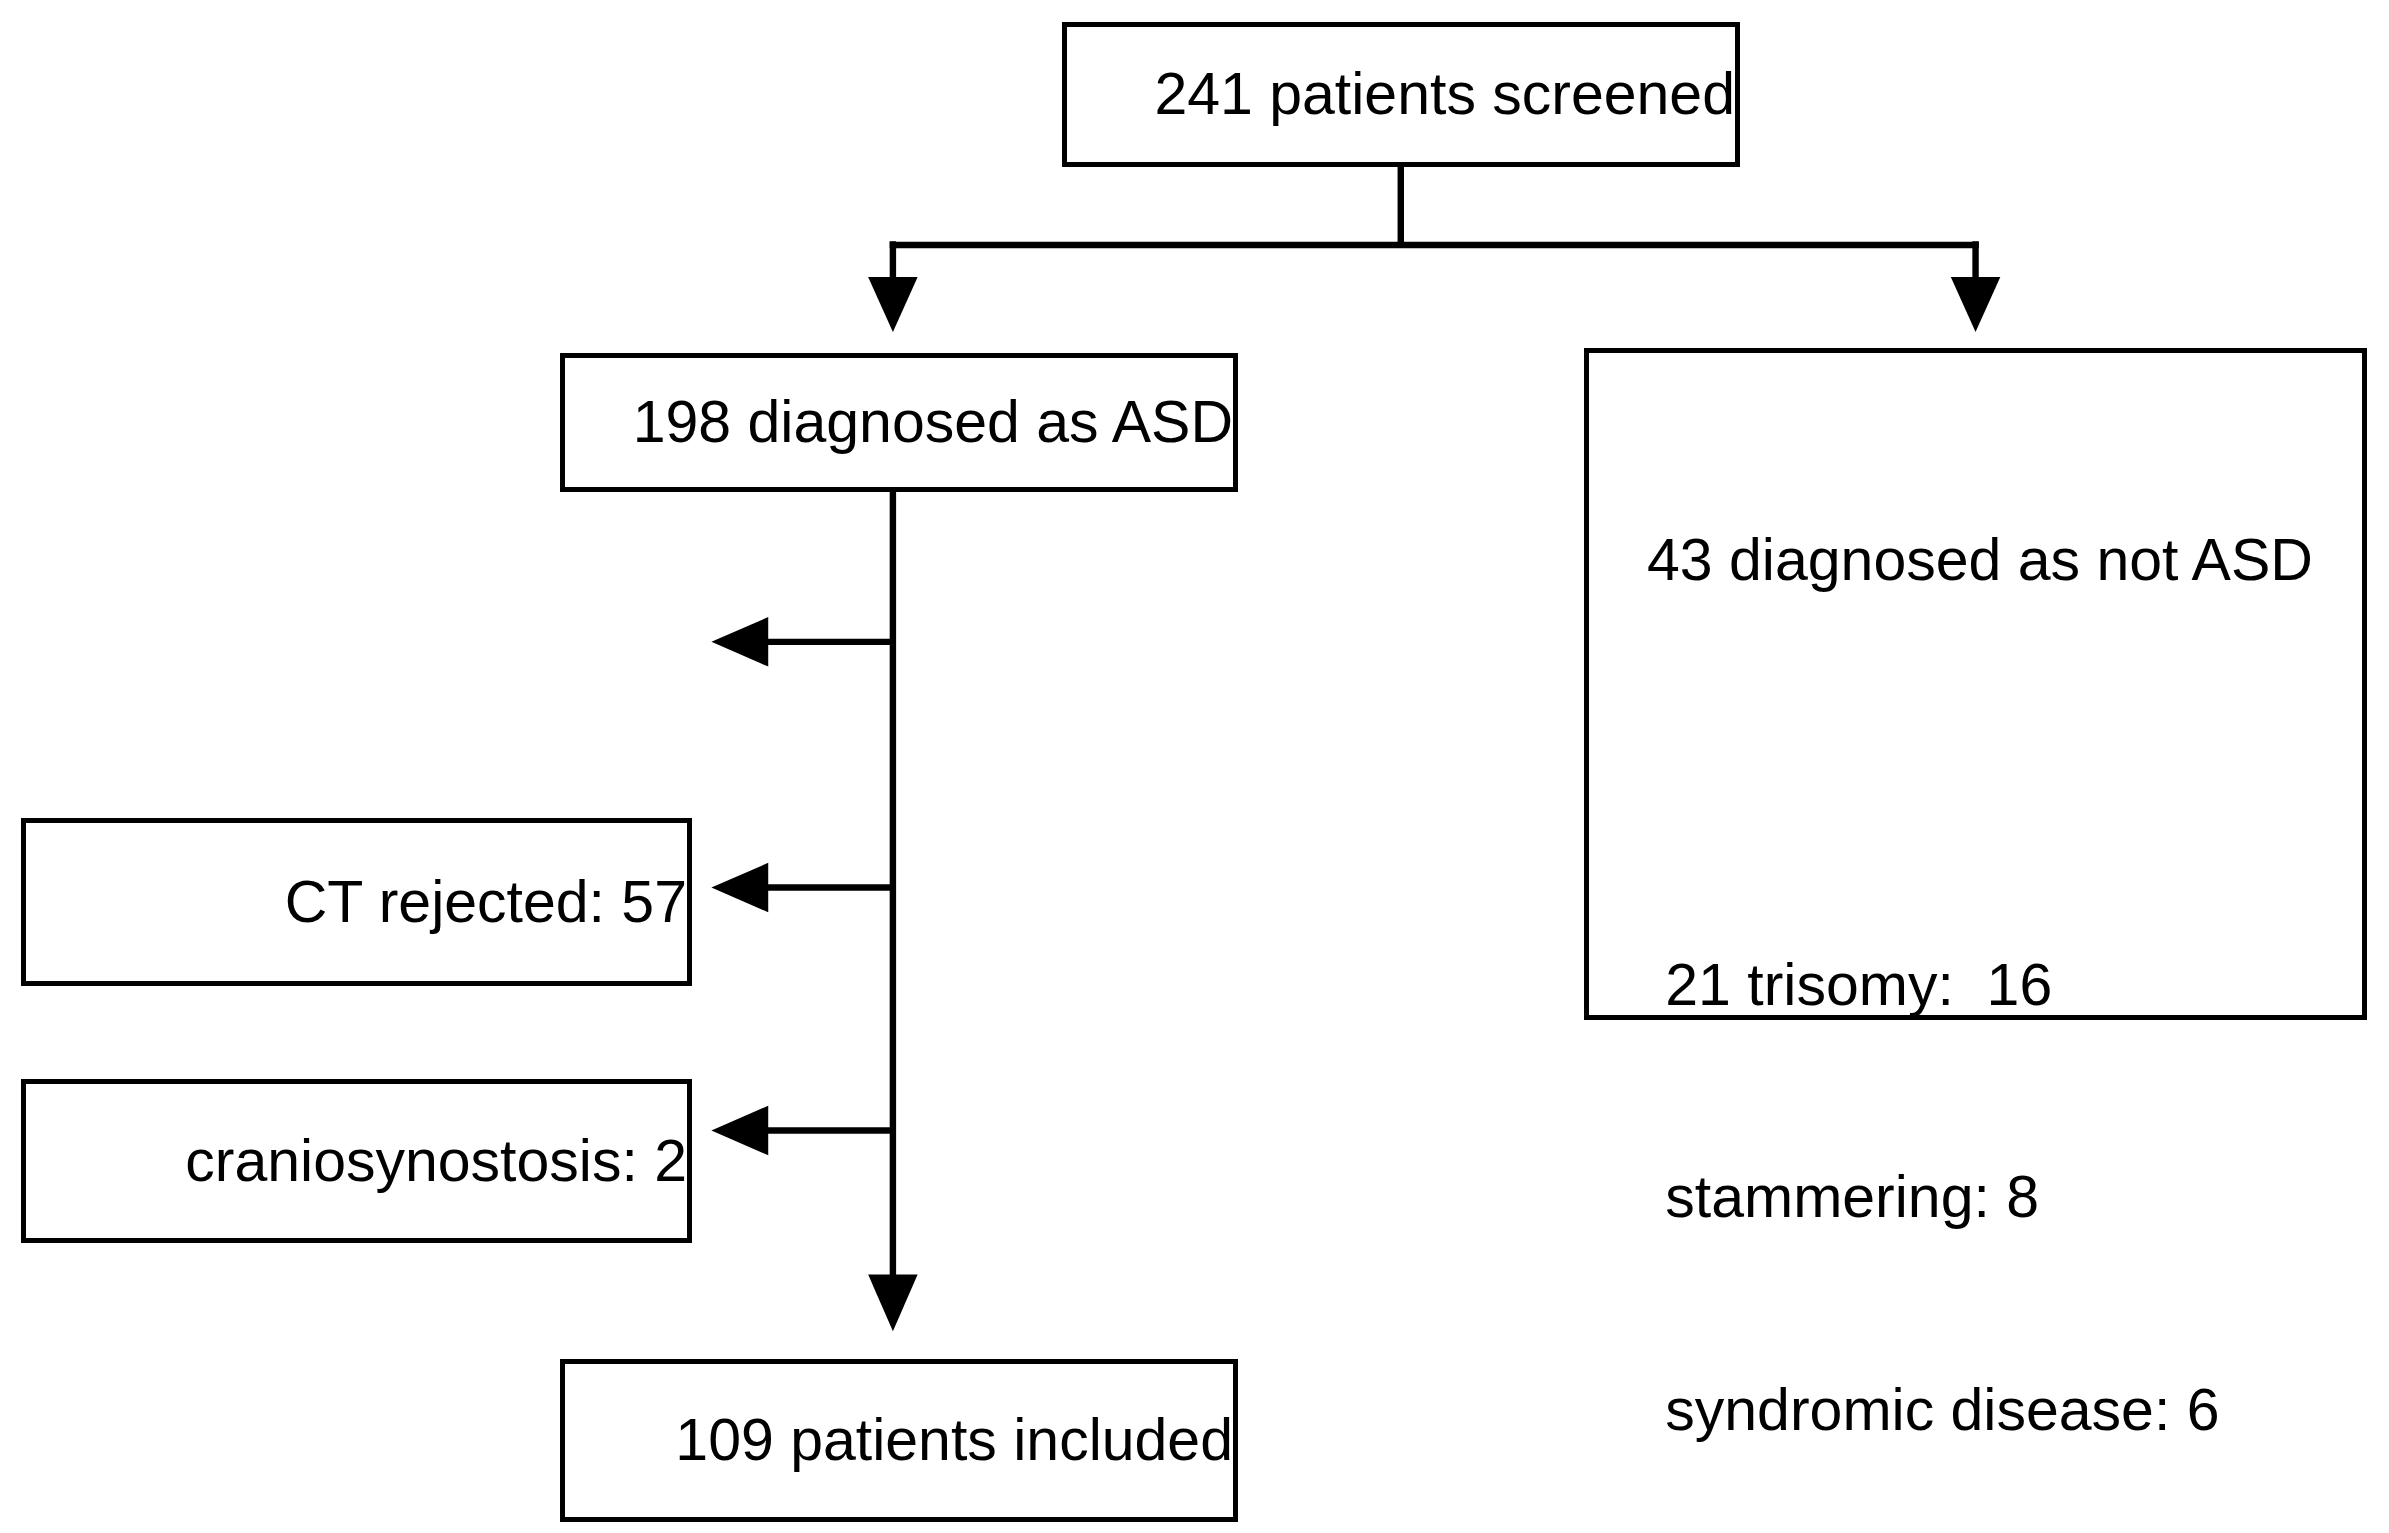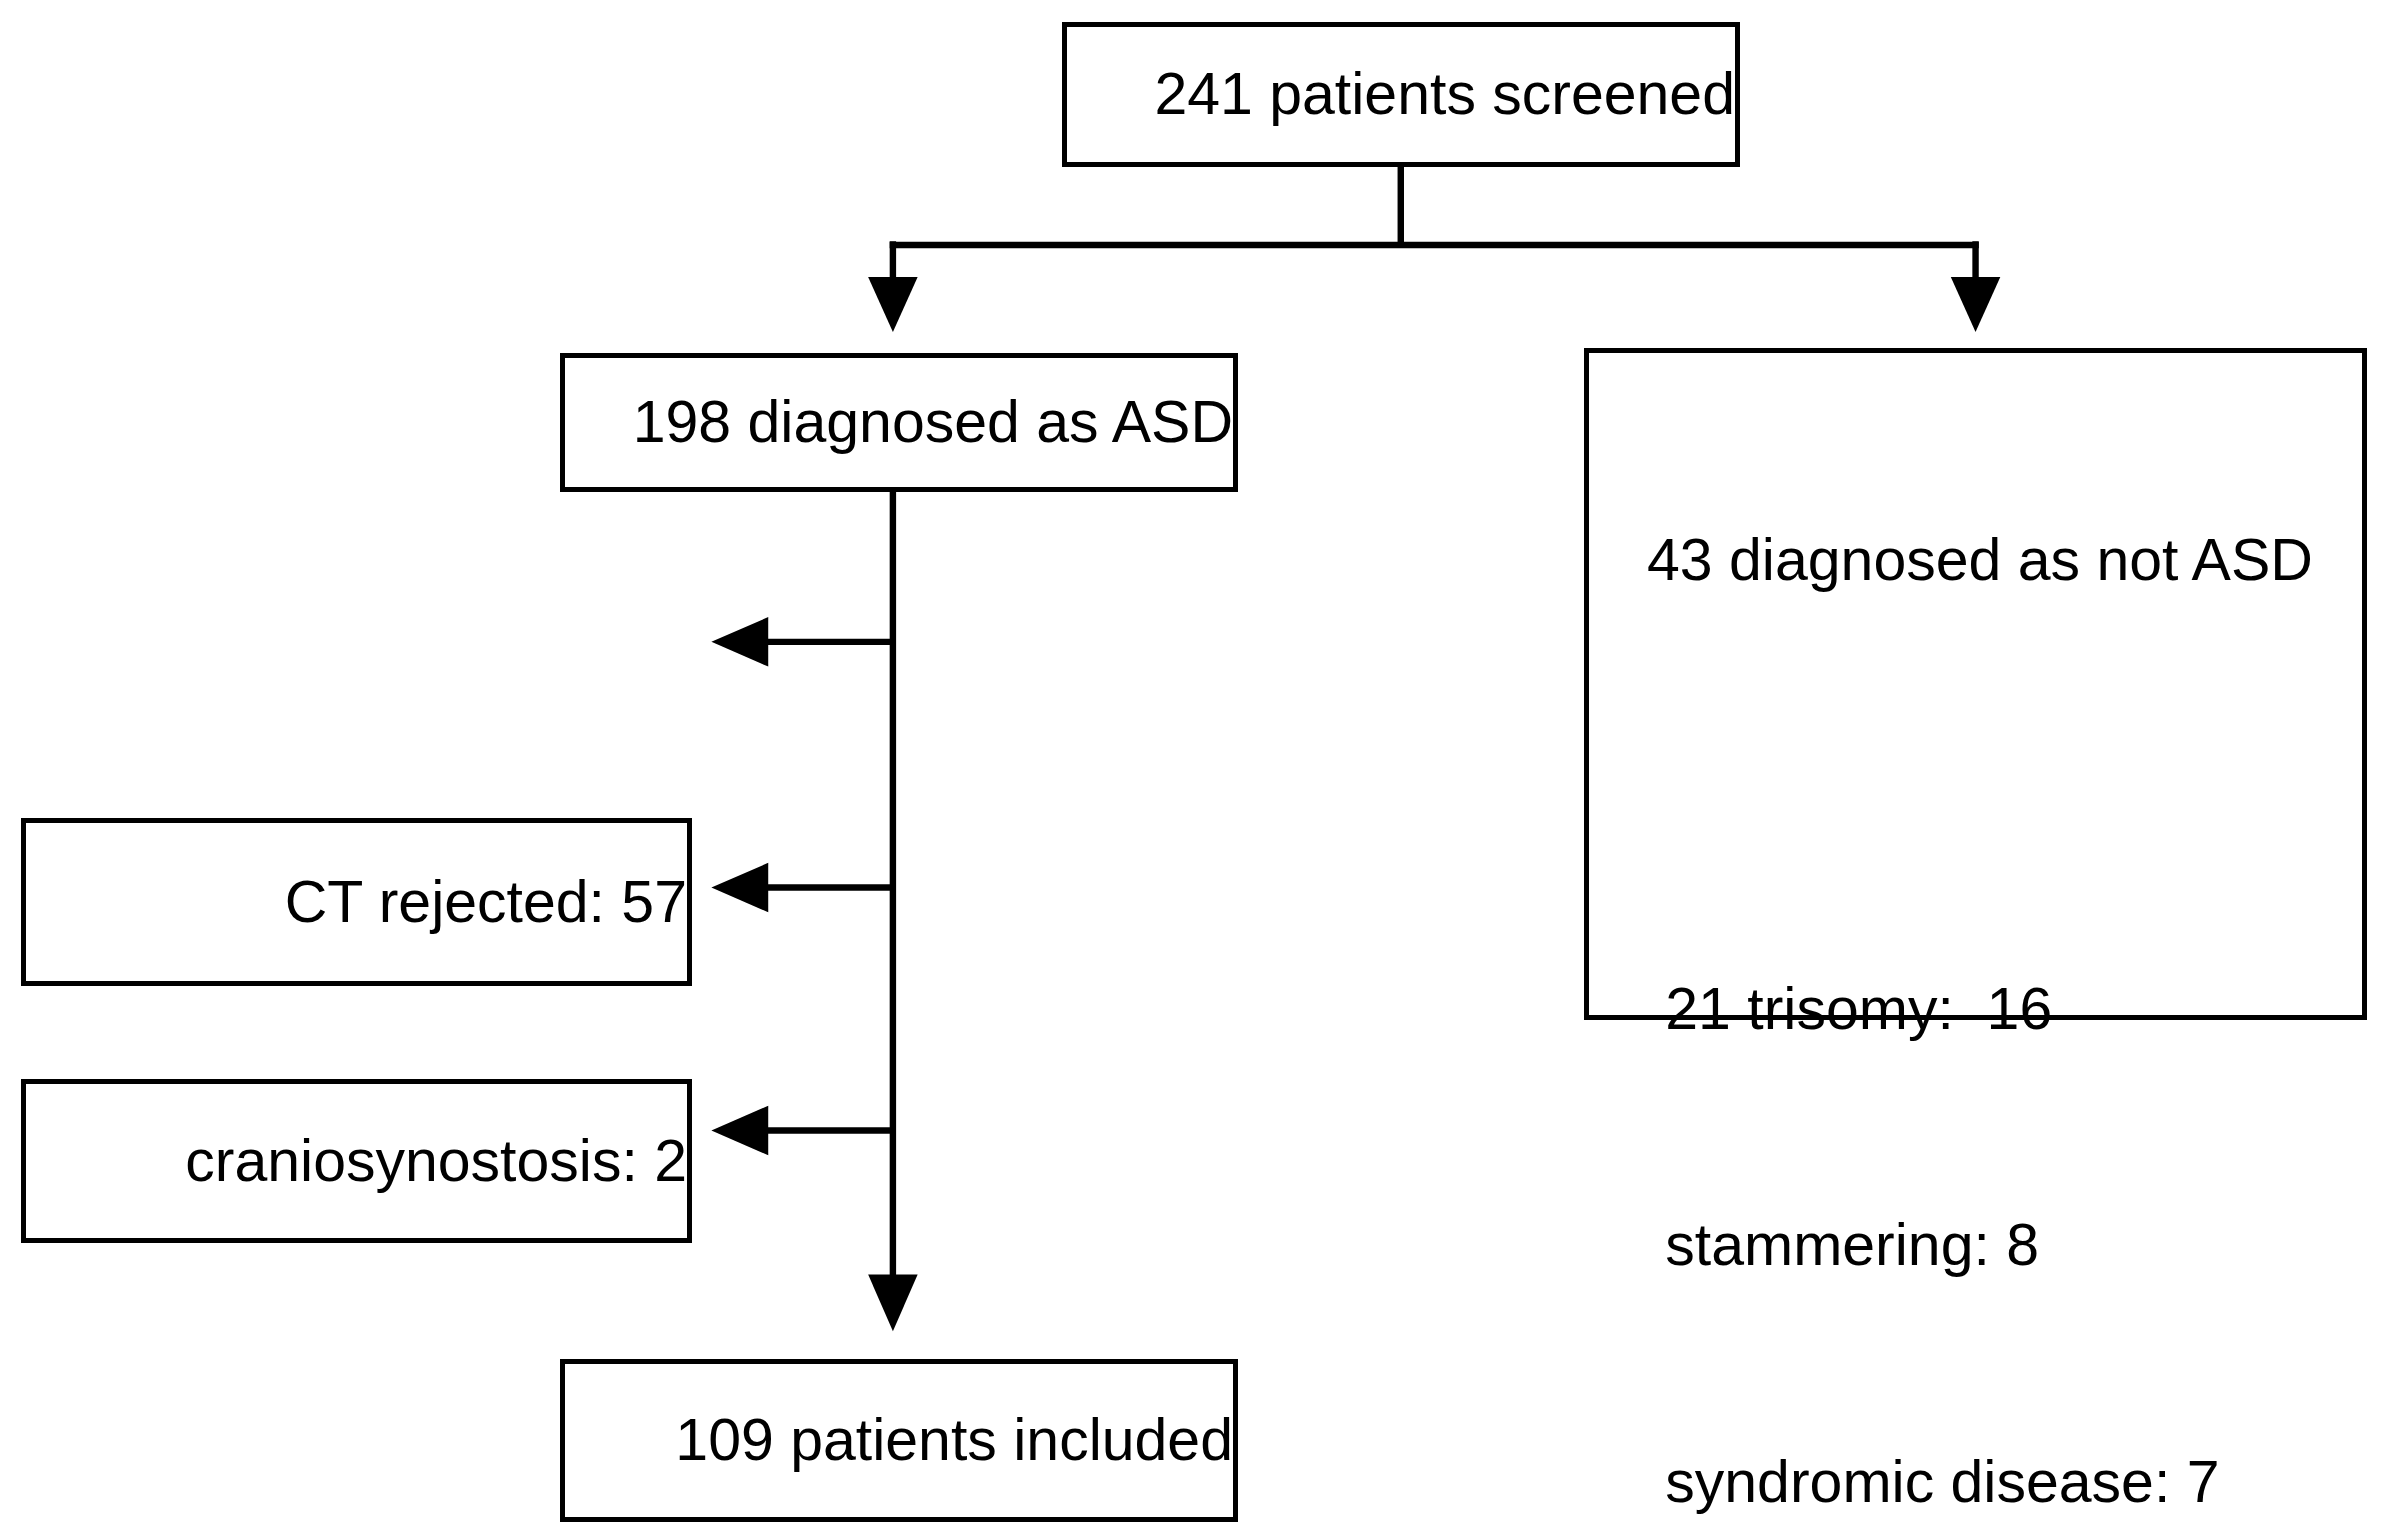--- a/index.html
+++ b/index.html
@@ -58,21 +58,20 @@
   }
   .box-not-asd .line {
     line-height: 71px;
     white-space: pre;
   }
   .box-not-asd .blank-line {
     height: 71px;
   }
   .box-not-asd .item {
     margin-left: 18.3px;
-    margin-top: 24px;
   }
 </style>
 </head>
 <body>
 
 <div class="canvas" style="--bg: #ffffff; --line: #000000; --text: #000000;">
 
   <svg class="connectors" viewBox="0 0 2606 1673" xmlns="http://www.w3.org/2000/svg">
 
     <g>
@@ -109,21 +108,21 @@
 
   <div class="node centered box-asd">
     <span>198 diagnosed as ASD</span>
   </div>
 
   <div class="node box-not-asd">
     <div class="line title">43 diagnosed as not ASD</div>
     <div class="blank-line"></div>
     <div class="line item">21 trisomy:  16</div>
     <div class="line item">stammering: 8</div>
-    <div class="line item">syndromic disease: 7</div>
+    <div class="line item">syndromic disease: 6</div>
     
     
     
   </div>
 
 
   <div class="node centered box-excl-2">
     <span>CT rejected: 57</span>
   </div>
 

